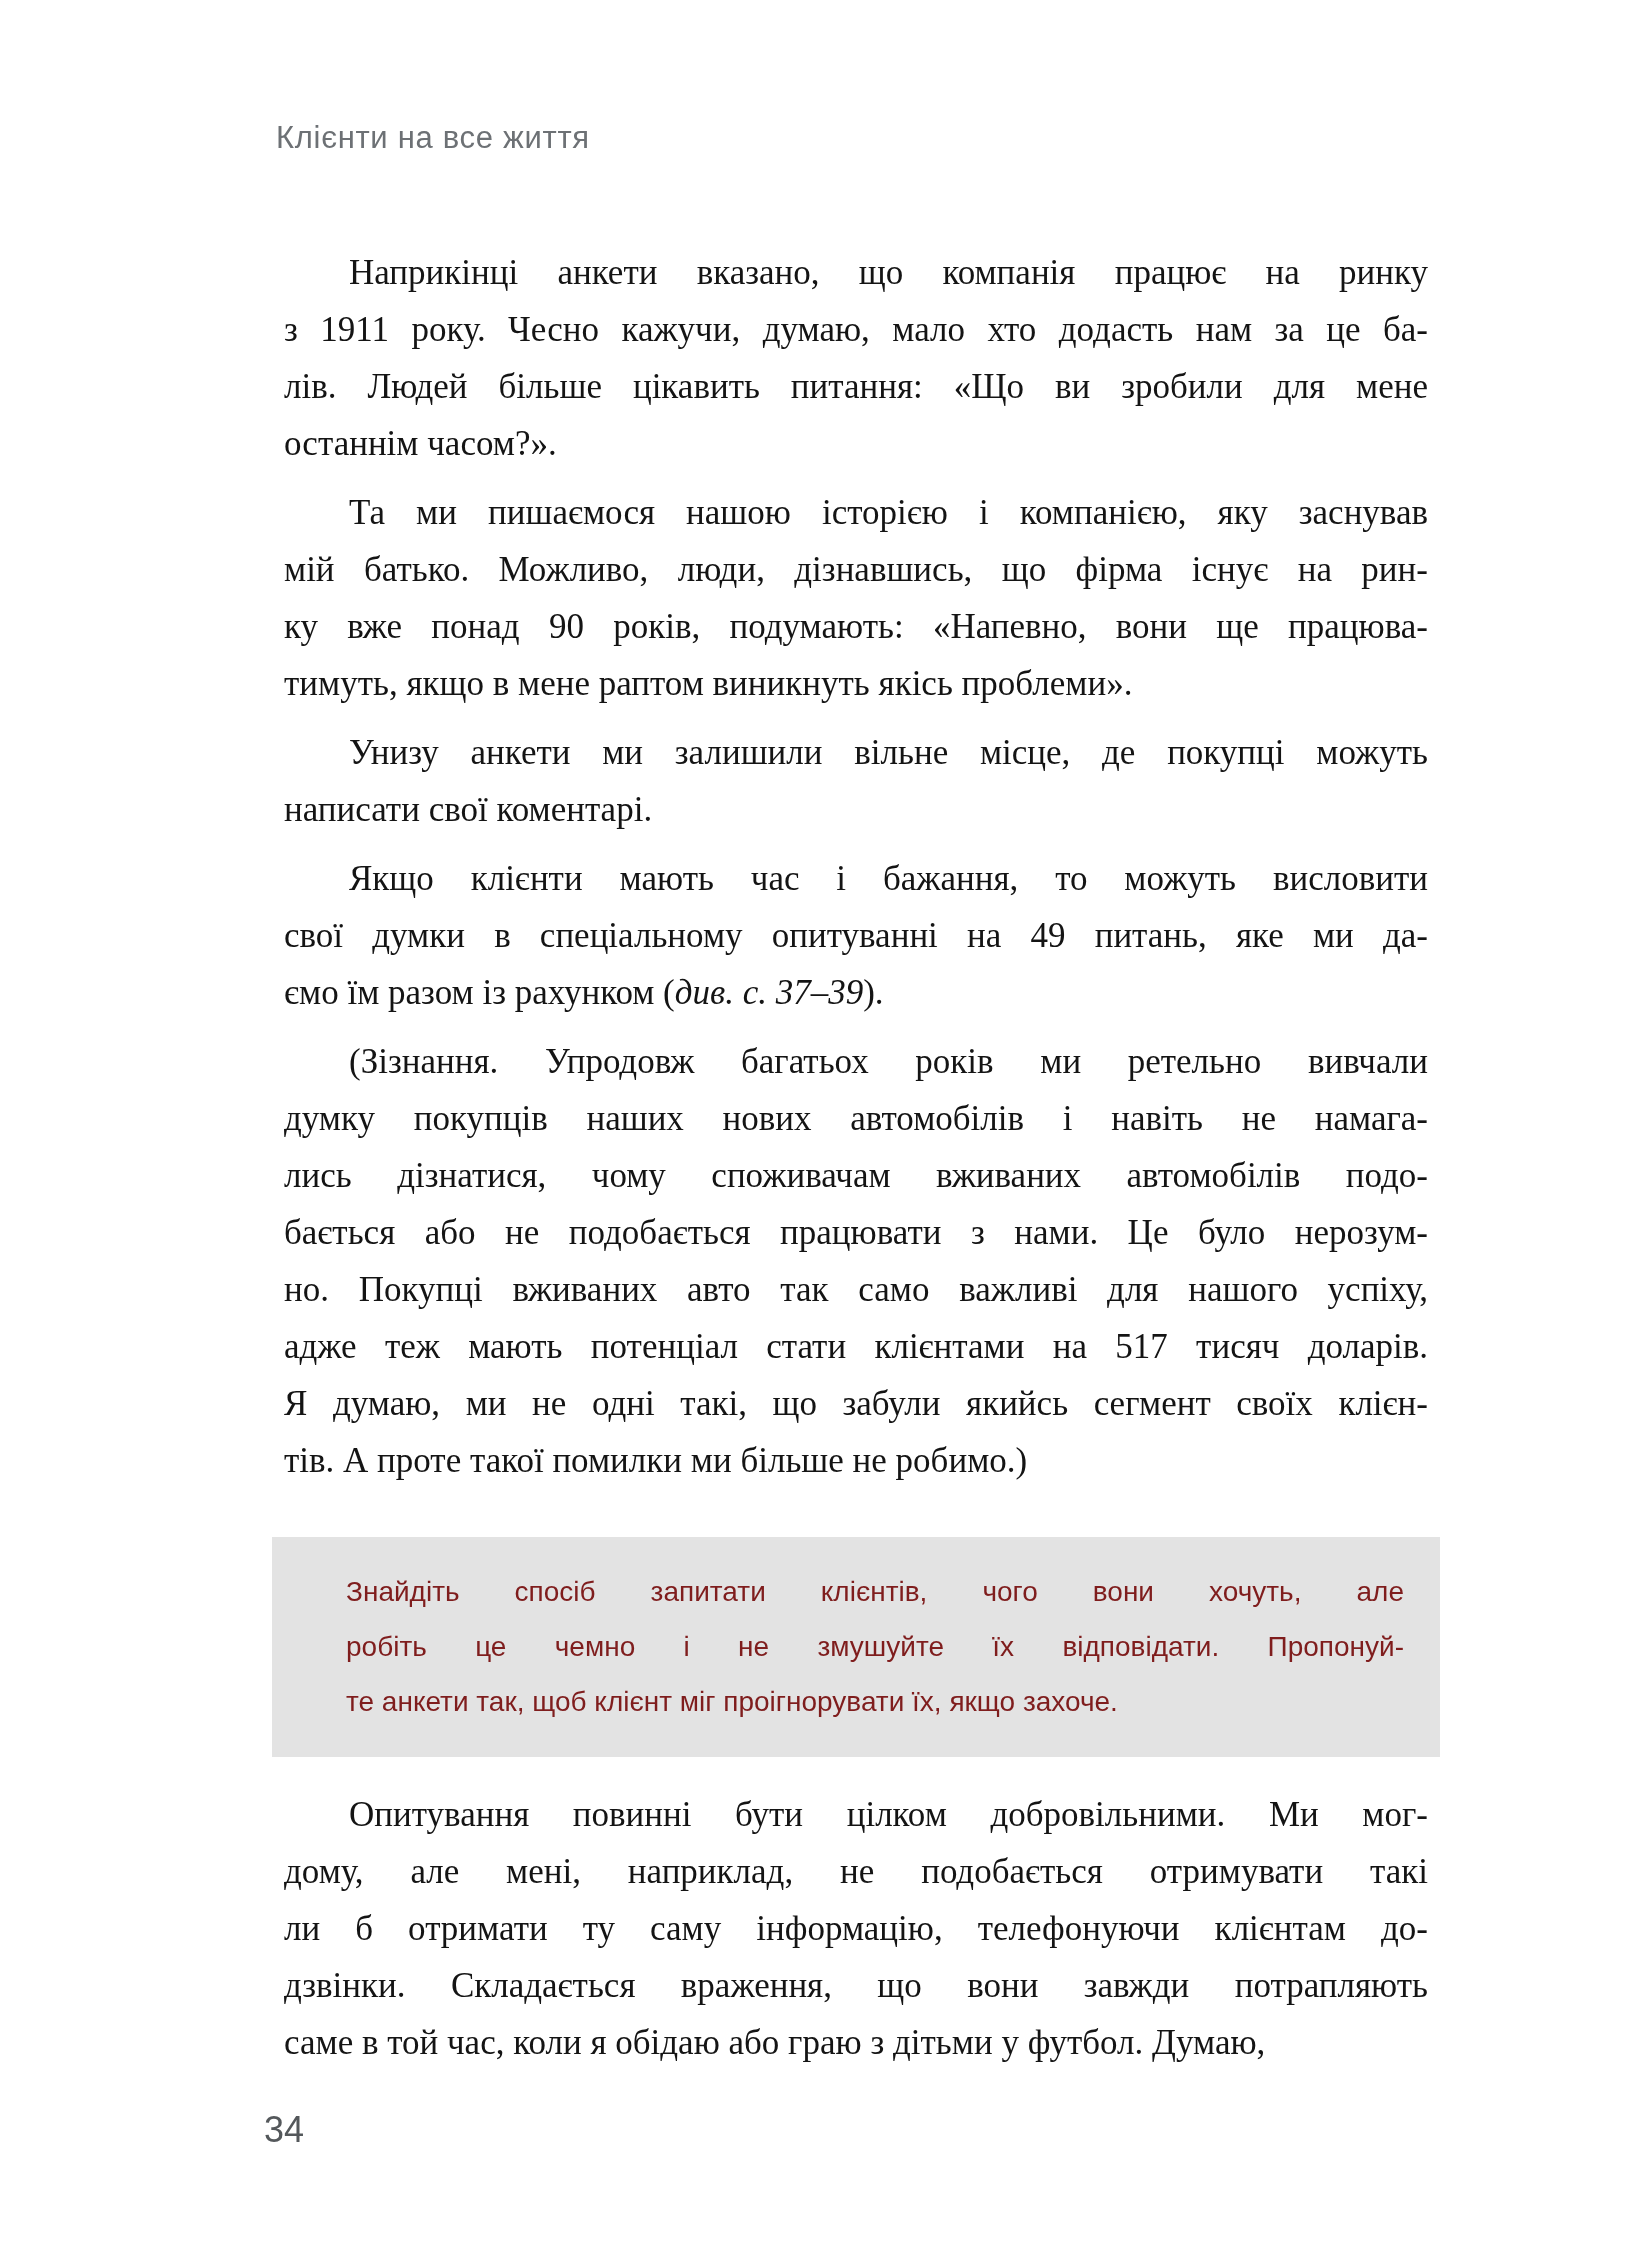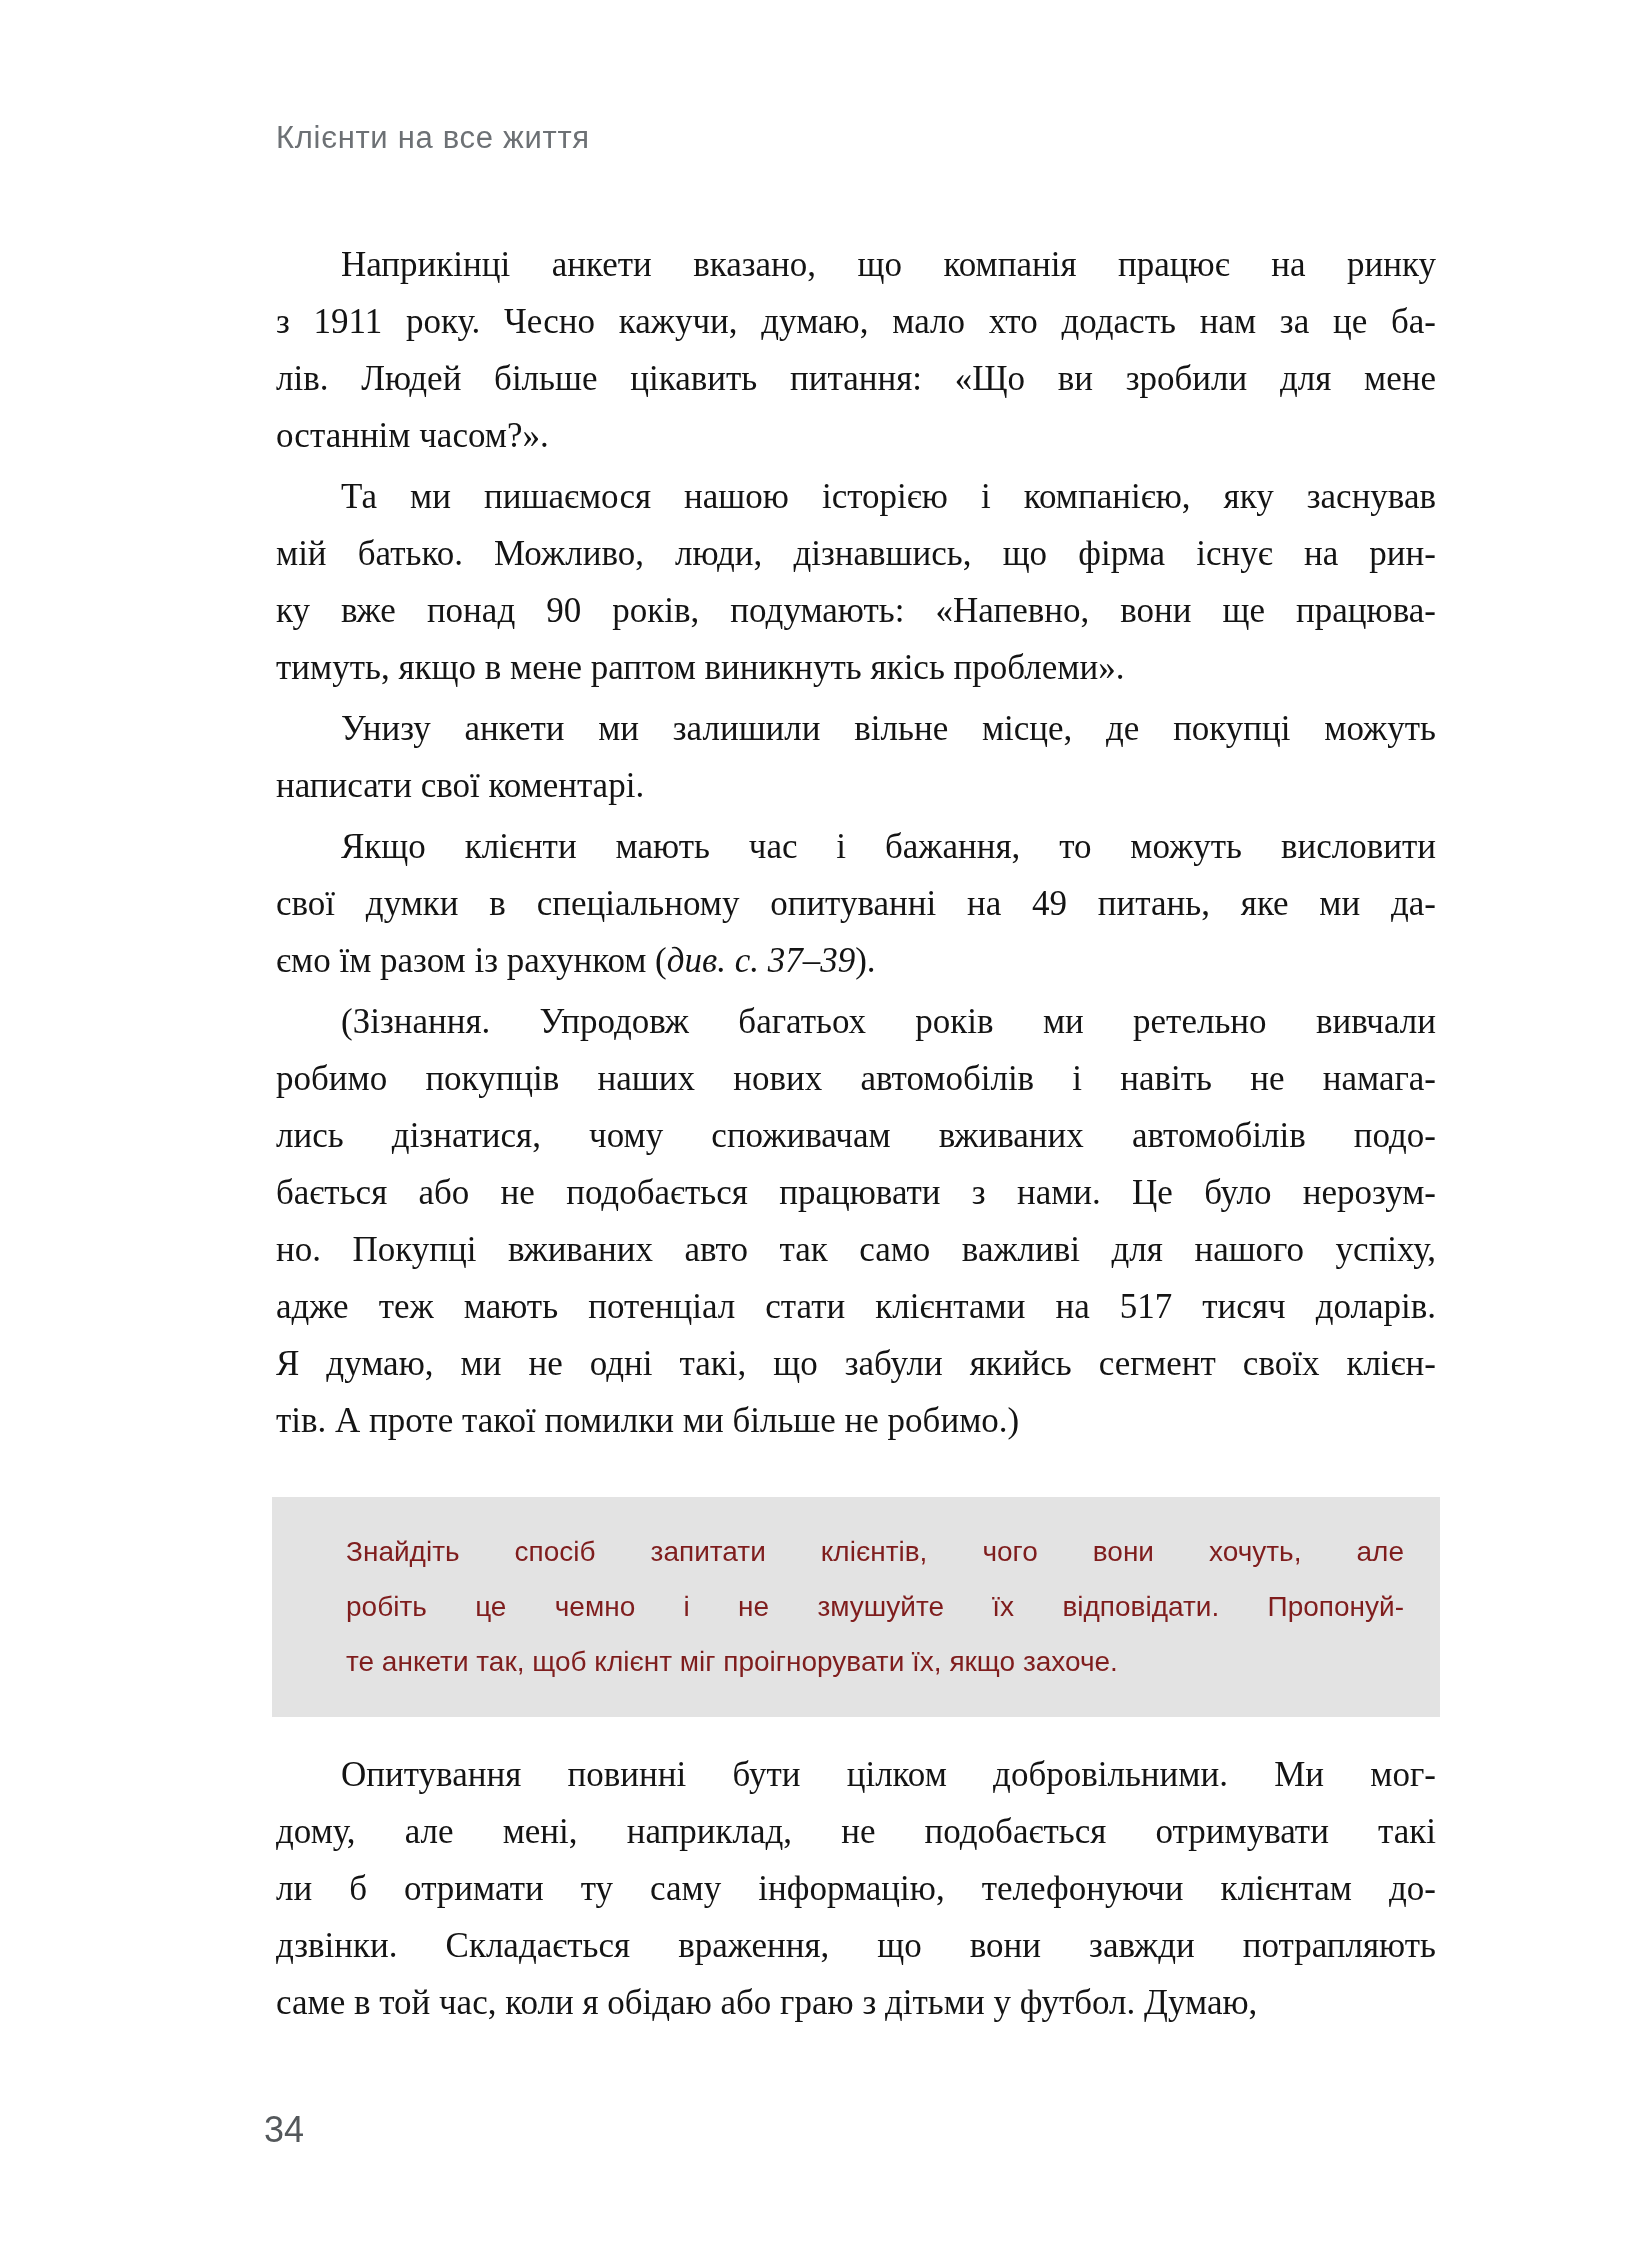--- a/index.html
+++ b/index.html
@@ -27,21 +27,21 @@
   }
   .column {
     position: absolute;
     left: 272px;
     top: 232px;
     width: 1168px;
     font-family: "Liberation Serif", "DejaVu Serif", serif;
     font-size: 35px;
     color: #141414;
   }
-  .para { margin: 4px; padding: 0; }
+  .para { margin: 12px; padding: 0; }
   .line {
     height: 57px;
     line-height: 57px;
     text-align: justify;
     text-align-last: justify;
     white-space: nowrap;
   }
   .line.first { text-indent: 65px; }
   .line.last  { text-align-last: left; white-space: normal; }
   .italic { font-style: italic; }
@@ -104,21 +104,21 @@
     </div>
 
     <div class="para">
       <div class="line first">Якщо клієнти мають час і бажання, то можуть висловити</div>
       <div class="line">свої думки в спеціальному опитуванні на 49 питань, яке ми да-</div>
       <div class="line last"><span>ємо їм разом із рахунком (</span><span class="italic">див. с. 37–39</span><span>).</span></div>
     </div>
 
     <div class="para">
       <div class="line first">(Зізнання. Упродовж багатьох років ми ретельно вивчали</div>
-      <div class="line">робимо покупців наших нових автомобілів і навіть не намага-</div>
+      <div class="line">думку покупців наших нових автомобілів і навіть не намага-</div>
       <div class="line">лись дізнатися, чому споживачам вживаних автомобілів подо-</div>
       <div class="line">бається або не подобається працювати з нами. Це було нерозум-</div>
       <div class="line">но. Покупці вживаних авто так само важливі для нашого успіху,</div>
       <div class="line">адже теж мають потенціал стати клієнтами на 517 тисяч доларів.</div>
       <div class="line">Я думаю, ми не одні такі, що забули якийсь сегмент своїх клієн-</div>
       <div class="line last">тів. А проте такої помилки ми більше не робимо.)</div>
     </div>
 
     <div class="callout">
       <div class="cline">Знайдіть спосіб запитати клієнтів, чого вони хочуть, але</div>

